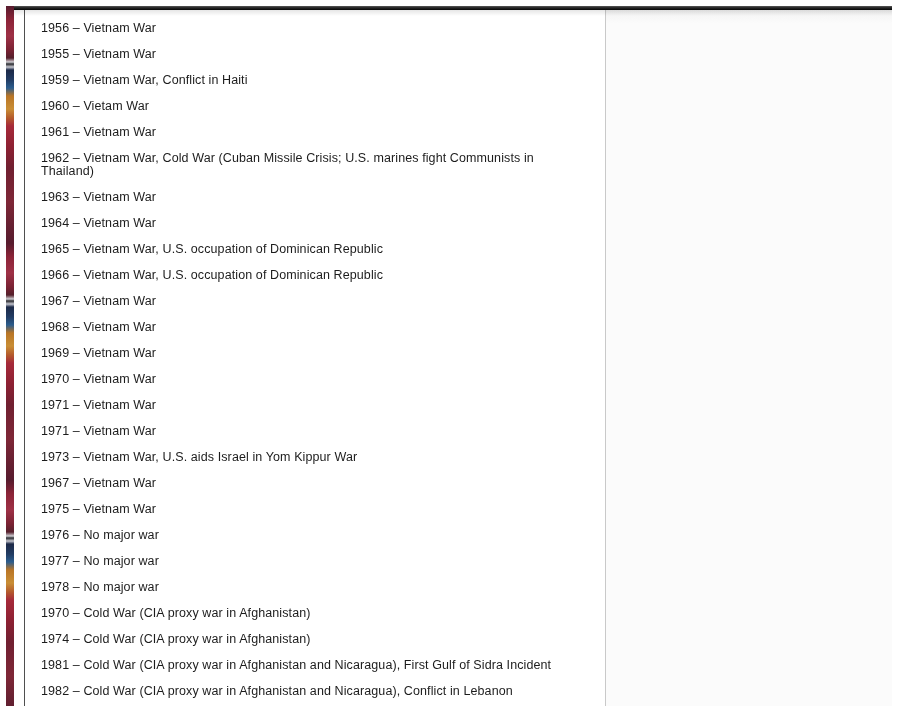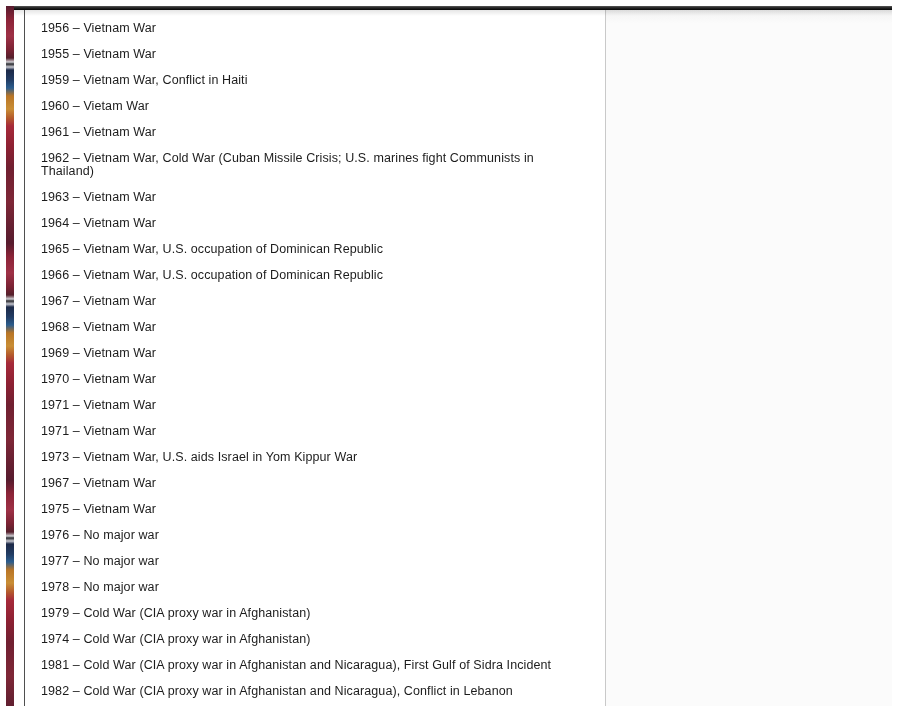--- a/index.html
+++ b/index.html
@@ -110,21 +110,21 @@
       <p class="entry">1969 – Vietnam War</p>
       <p class="entry">1970 – Vietnam War</p>
       <p class="entry">1971 – Vietnam War</p>
       <p class="entry">1971 – Vietnam War</p>
       <p class="entry">1973 – Vietnam War, U.S. aids Israel in Yom Kippur War</p>
       <p class="entry">1967 – Vietnam War</p>
       <p class="entry">1975 – Vietnam War</p>
       <p class="entry">1976 – No major war</p>
       <p class="entry">1977 – No major war</p>
       <p class="entry">1978 – No major war</p>
-      <p class="entry">1979 – Cold War (CIA proxy war in Afghanistan)</p>
+      <p class="entry">1970 – Cold War (CIA proxy war in Afghanistan)</p>
       <p class="entry">1974 – Cold War (CIA proxy war in Afghanistan)</p>
       <p class="entry">1981 – Cold War (CIA proxy war in Afghanistan and Nicaragua), First Gulf of Sidra Incident</p>
       <p class="entry">1982 – Cold War (CIA proxy war in Afghanistan and Nicaragua), Conflict in Lebanon</p>
     </div>
 </div>
 
 <div class="right-divider"></div>
 <div class="right-panel"></div>
 
 </body></html>

